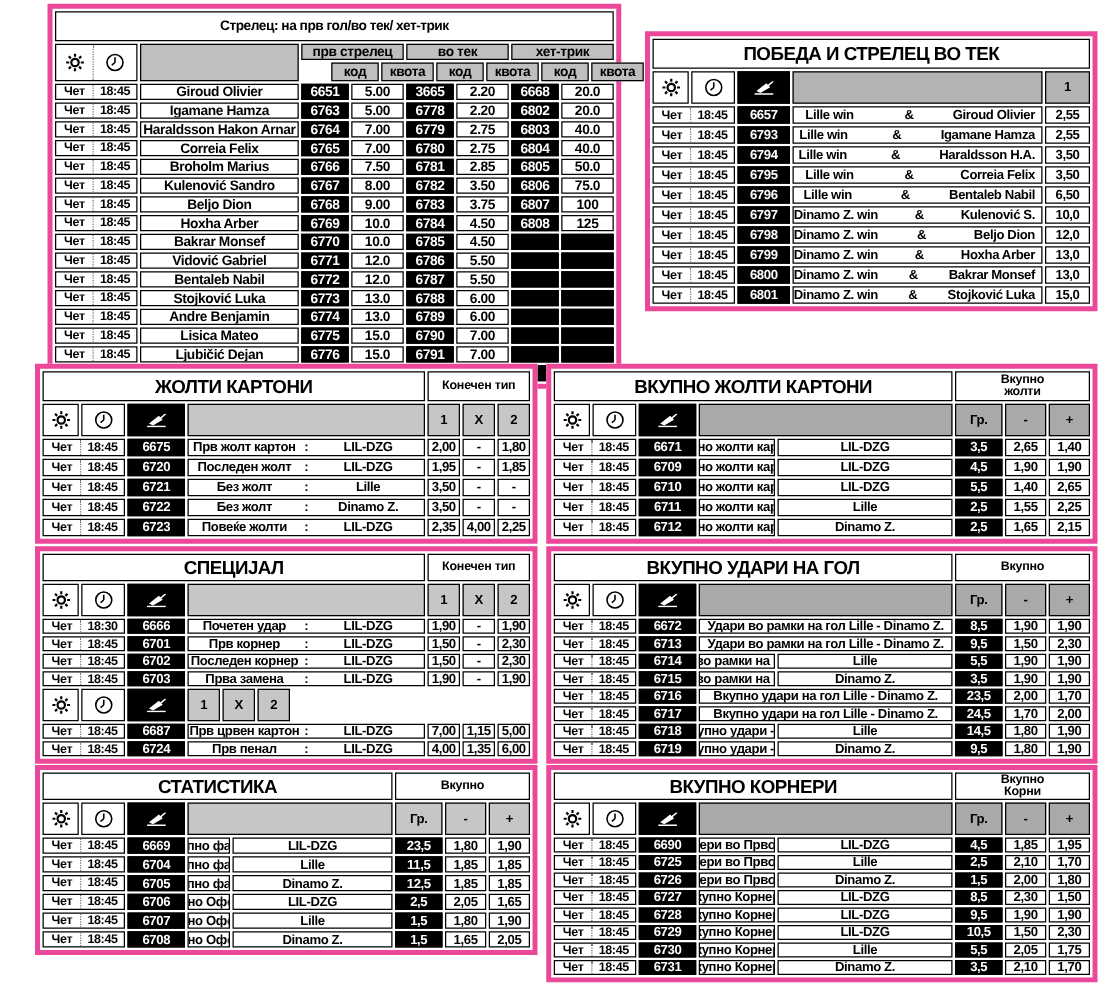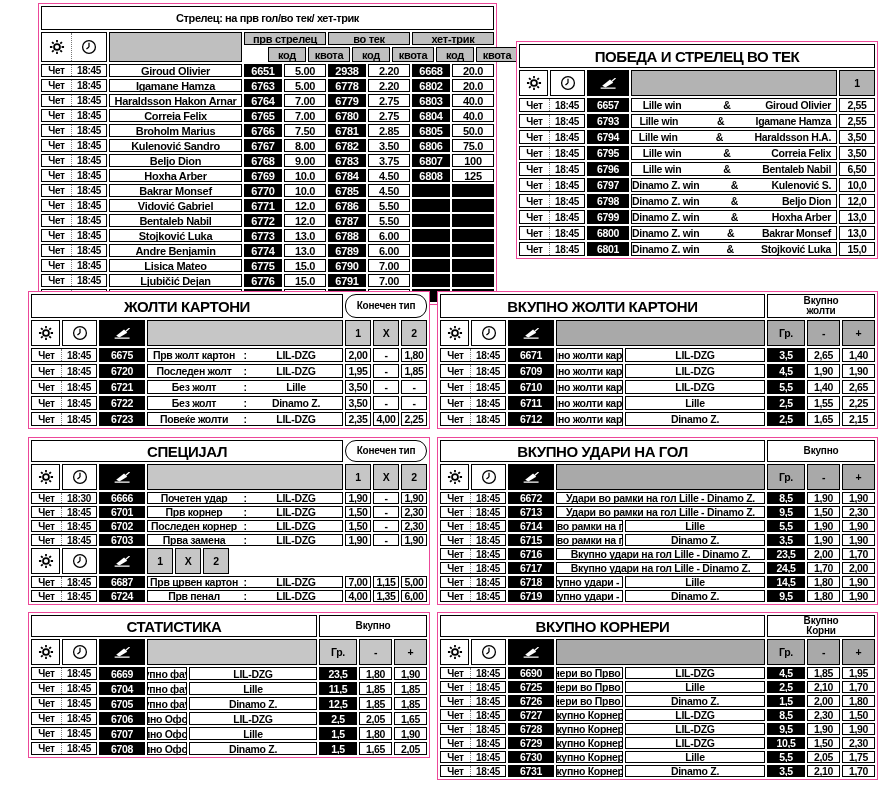--- a/index.html
+++ b/index.html
@@ -1,35 +1,35 @@
 <!DOCTYPE html>
 <html><head>
 <meta charset="utf-8">
 <style>
   html,body{margin:0;padding:0;background:#fff;}
   #page{position:relative;width:882px;height:786px;background:#fff;
         font-family:"Liberation Sans",sans-serif;font-weight:bold;color:#000;}
 
-  .tbl{position:absolute;border:1px solid #ec4899;background:#fff;padding:2px;
+  .tbl{position:absolute;border:4px solid #ec4899;background:#fff;padding:2px;
        display:flex;flex-direction:column;gap:2px;box-sizing:border-box;}
 
   .trow,.row{display:flex;gap:2px;flex:none;}
   .rows{display:flex;flex-direction:column;gap:2px;}
 
   .cell{position:relative;border:1px solid #000;background:#fff;box-sizing:border-box;
         display:flex;align-items:center;justify-content:center;
         font-size:10.5px;letter-spacing:-0.3px;white-space:nowrap;overflow:hidden;}
   .grow{flex:1 1 auto;min-width:0;}
 
   
   .w26{width:26px;flex:none;}  .w29{width:29px;flex:none;}
   .w33{width:33px;flex:none;}  .w35{width:35px;flex:none;}
   .w36{width:36px;flex:none;}  .w38{width:38px;flex:none;}
   .w42{width:42px;flex:none;}  .w46{width:46px;flex:none;}
-  .w66{width:66px;flex:none;}  .w82{width:82px;flex:none;border-radius:11px;}
+  .w66{width:66px;flex:none;}  .w82{width:82px;flex:none;}
   .w108{width:108px;flex:none;}
 
   
   .side-left  {--band:#c6c6c6;}
   .side-right {--band:#a9a9a9;}
   #t-scorer   {--band:#bfbfbf;}
   #t-winscorer{--band:#b3b3b3;}
   .band{background:var(--band);}
 
   
@@ -99,21 +99,21 @@
   #t-corners   .row{height:12px;}
 
   #t-scorer .cell{font-size:11px;}
   #t-scorer .dt span{font-size:10px;}
 
   .ic svg{display:block;}
   .penbox svg{display:block;}
 
   
   #t-scorer   {left:38px; top:3px;  width:459px;}
-  #t-winscorer{left:516px;top:25px; width:362px;margin-top:16px;}
+  #t-winscorer{left:516px;top:25px; width:362px;}
   #t-yellow   {left:28px; top:291px;width:402px;text-align:center;}
   #t-totyellow{left:437px;top:291px;width:441px;}
   #t-special  {left:28px; top:437px;width:402px;}
   #t-shots    {left:437px;top:437px;width:441px;}
   #t-stats    {left:28px; top:612px;width:402px;}
   #t-corners  {left:437px;top:612px;width:441px;}
 </style>
 </head>
 <body>
 
@@ -165,21 +165,21 @@
     </div>
     <div class="rows">
   <div class="row">
     <div class="cell dt w66">
             <span class="d">Чет</span>
             <span class="t">18:45</span>
           </div>
     <div class="cell grow">Giroud Olivier</div>
     <div class="cell w38 bk">6651</div>
     <div class="cell w42">5.00</div>
-    <div class="cell w38 bk">2938</div>
+    <div class="cell w38 bk">3665</div>
     <div class="cell w42">2.20</div>
     <div class="cell w38 bk">6668</div>
     <div class="cell w42 blackable">20.0</div>
   </div>
 
   <div class="row">
     <div class="cell dt w66">
             <span class="d">Чет</span>
             <span class="t">18:45</span>
           </div>

